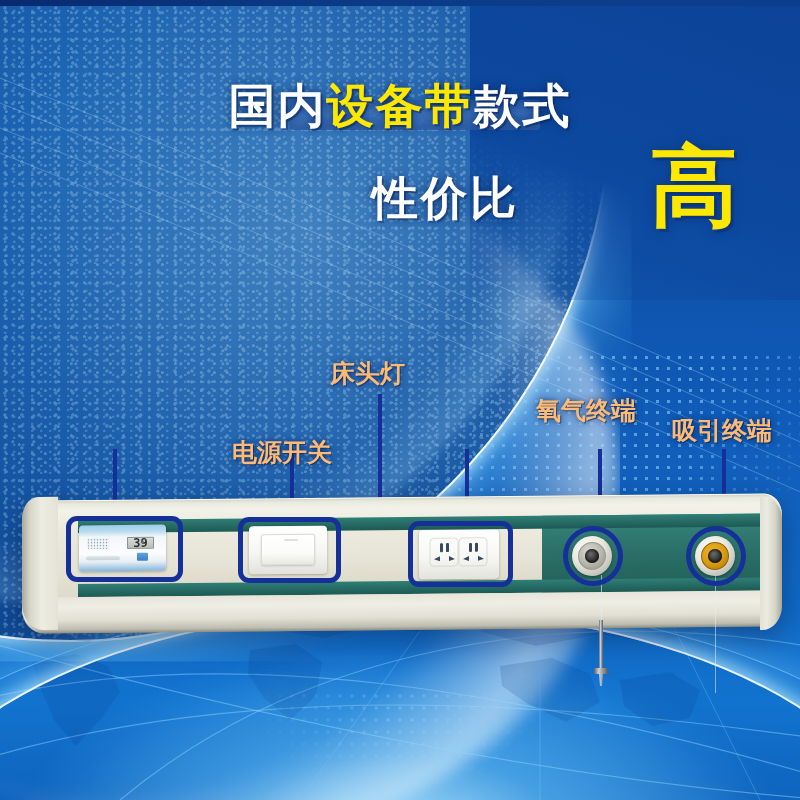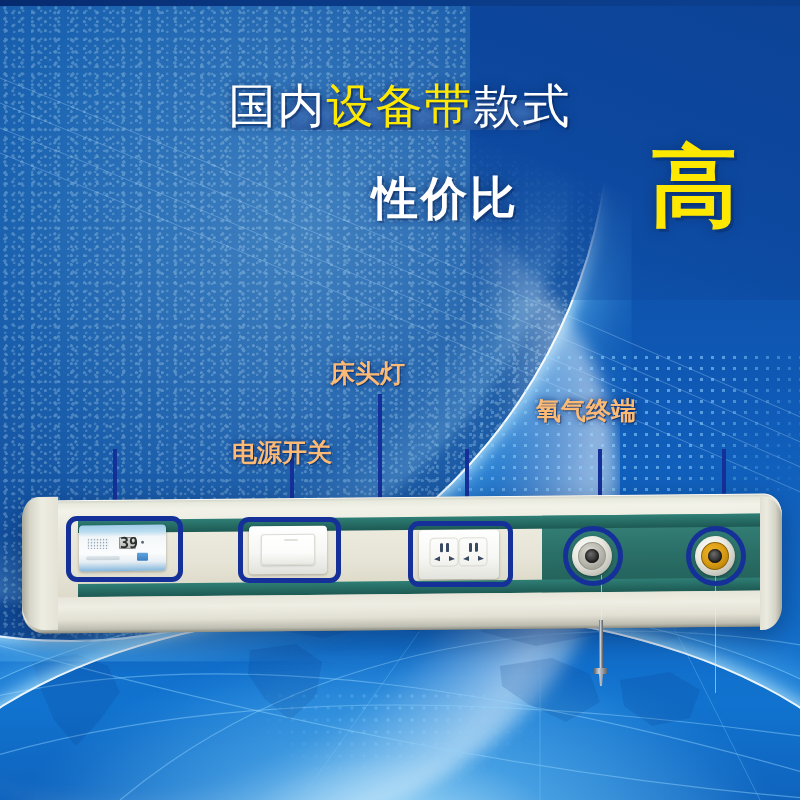--- a/index.html
+++ b/index.html
@@ -117,21 +117,21 @@
     background:linear-gradient(200deg,#0c4397 0%,#0d49a0 60%,rgba(13,78,166,0) 100%);
   }
   .topbar-dark{
     position:absolute; left:0; top:0; width:100%; height:6px;
     background:linear-gradient(90deg,#072a6e,#0a3a86 40%,#0b3f8e 100%);
   }
 
   
   .headline-wrap{ position:absolute; left:0; top:82px; width:800px; text-align:center; z-index:6; }
   .headline1{
-    font-size:47px; font-weight:normal; letter-spacing:2px; line-height:1;
+    font-size:47px; font-weight:bold; letter-spacing:2px; line-height:1;
     color:#ffffff; text-shadow:0 0 10px rgba(8,40,100,.85), 2px 2px 0 rgba(6,30,80,.45);
     white-space:nowrap;
   }
   .headline1 .hl{ color:#ffe800; }
   .headline2{
     position:absolute; left:372px; top:168px; z-index:6;
     font-size:46px; font-weight:bold; letter-spacing:3px; color:#ffffff;
     text-shadow:0 0 10px rgba(8,40,100,.8), 2px 2px 0 rgba(6,30,80,.40);
   }
   .headline-big{
@@ -223,24 +223,24 @@
     box-shadow:0 1px 3px rgba(0,0,0,.3);
     transform:skewY(-0.55deg);
   }
   .ic-grille{
     position:absolute; left:8px; top:13px; width:22px; height:11px;
     background-image:radial-gradient(circle, rgba(90,120,150,.75) 0 .9px, transparent 1.1px);
     background-size:3px 3px;
     border-radius:2px;
   }
   .ic-display{
-    position:absolute; left:40px; top:12px; width:17px; height:12px;
+    position:absolute; left:48px; top:12px; width:27px; height:12px;
     background:linear-gradient(180deg,#d9dcd8,#b9bdba);
     border:1px solid #8e938f; border-radius:1px;
-    font-size:15px; font-weight:bold; color:#2b2f2d; text-align:center; line-height:11px;
+    font-size:12px; font-weight:bold; color:#2b2f2d; text-align:center; line-height:11px;
     font-family:"DejaVu Sans Mono",monospace;
   }
   .ic-led{ position:absolute; left:62px; top:16px; width:3px; height:3px; background:#5e6c78; border-radius:50%; }
   .ic-btn{
     position:absolute; left:58px; top:28px; width:11px; height:8px;
     background:linear-gradient(180deg,#5fa3de,#3b7fc4); border-radius:1px;
   }
   .ic-slot{
     position:absolute; left:7px; top:31px; width:34px; height:4px;
     background:linear-gradient(180deg,#dfe6ea,#c6d2da); border-radius:2px;
@@ -373,20 +373,21 @@
 <div class="leader" style="left:290px; top:449px; height:77px;"></div>
 <div class="leader" style="left:378px; top:394px; height:215px;"></div>
 <div class="leader" style="left:465px; top:449px; height:81px;"></div>
 <div class="leader" style="left:598px; top:449px; height:89px;"></div>
 <div class="leader" style="left:722px; top:449px; height:89px;"></div>
 
 <div class="callouts">
   <div class="callout" style="left:232px; top:436px;">电源开关</div>
   <div class="callout" style="left:330px; top:357px;">床头灯</div>
   <div class="callout" style="left:536px; top:394px;">氧气终端</div>
+  <div class="callout" style="left:672px; top:414px;">吸引终端</div>
 </div>
 
 <div id="panel">
   <div class="panel-body">
     <div class="face"></div>
     <div class="teal-block"></div>
     <div class="stripe top"></div>
     <div class="stripe bottom"></div>
     <div class="lip"></div>
   </div>

